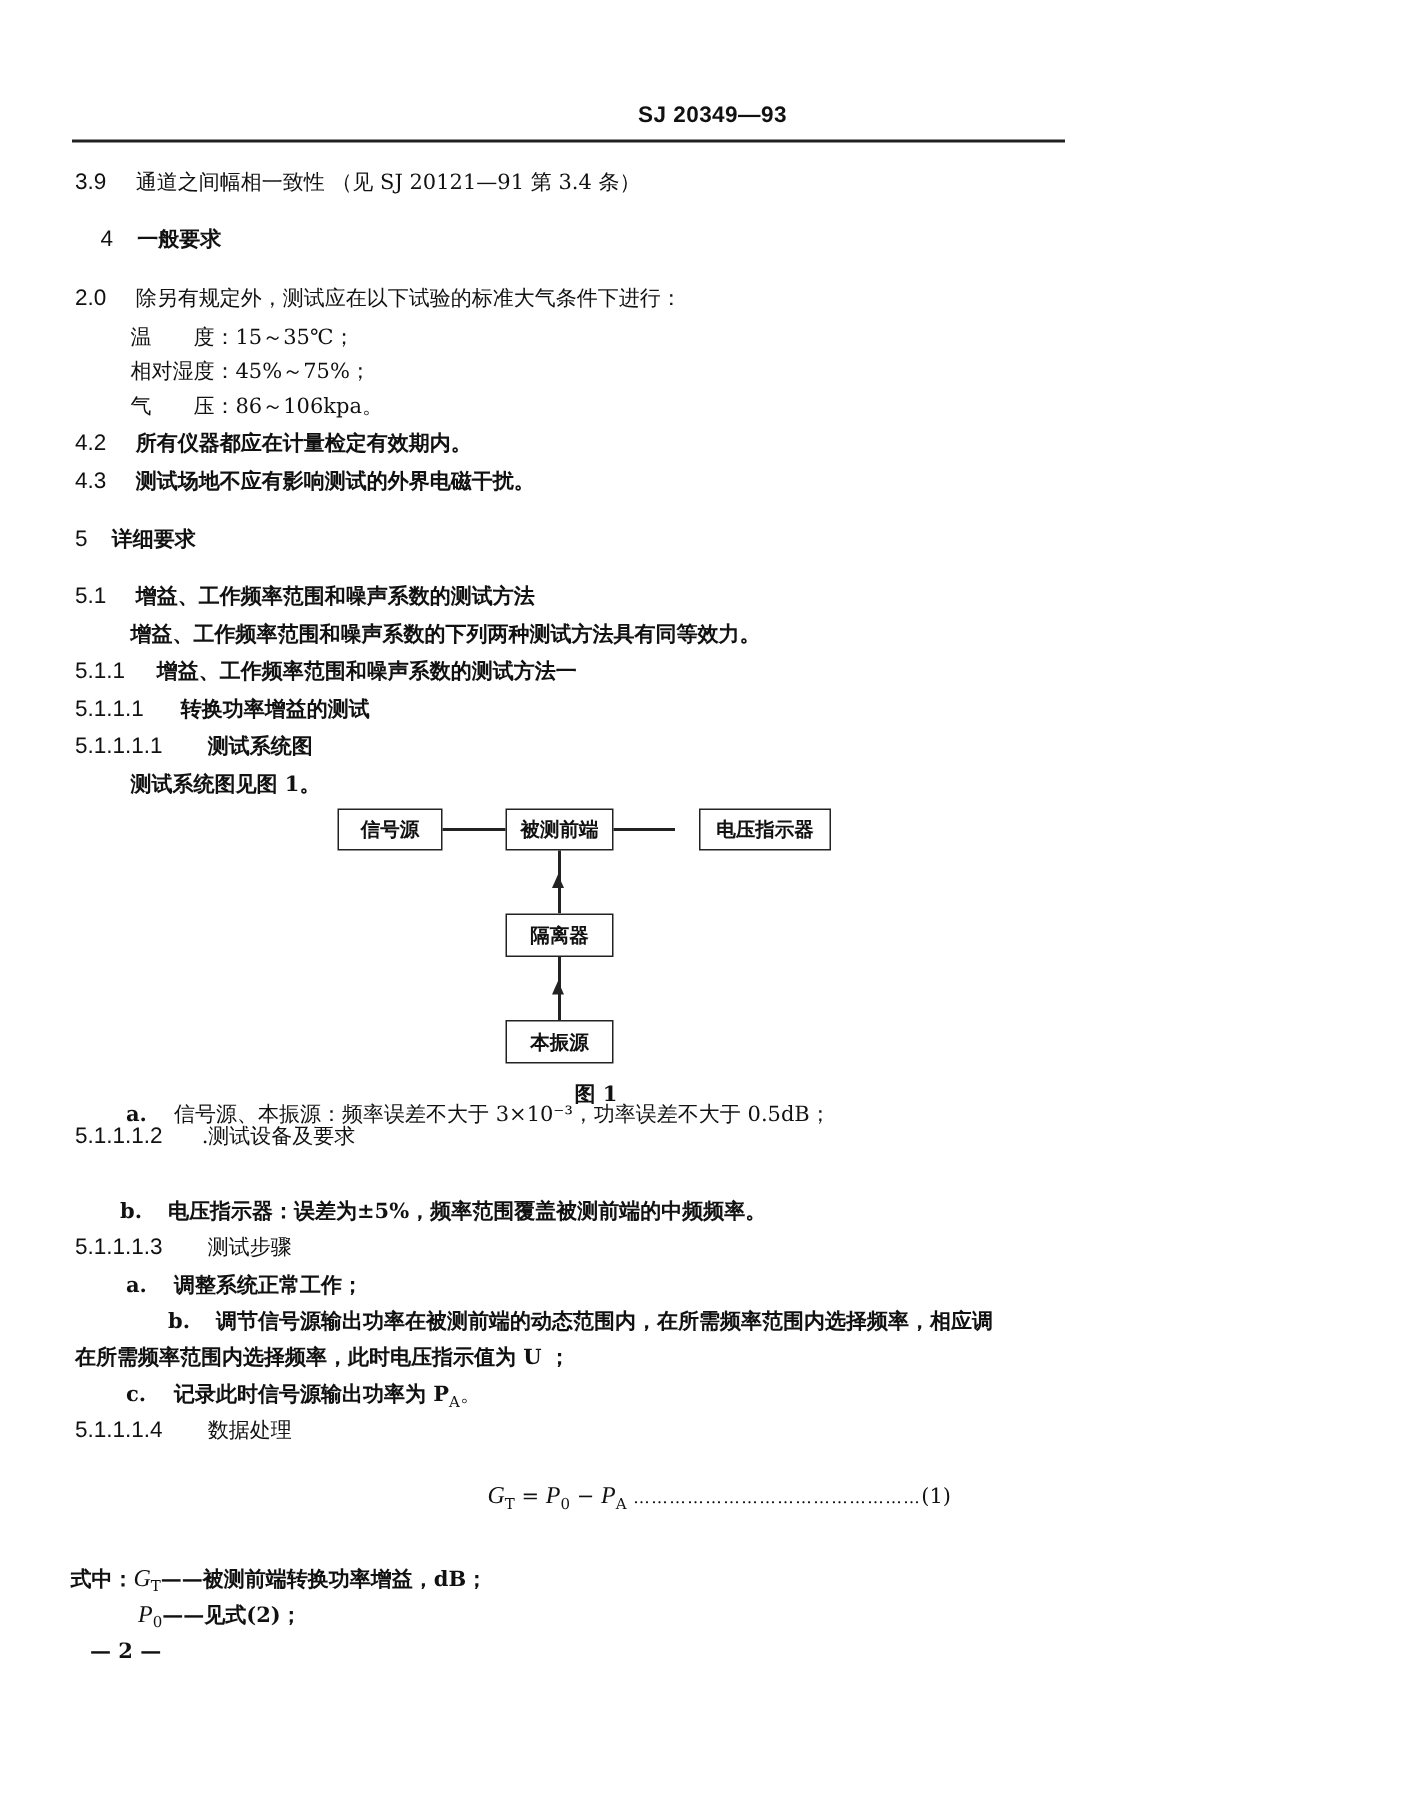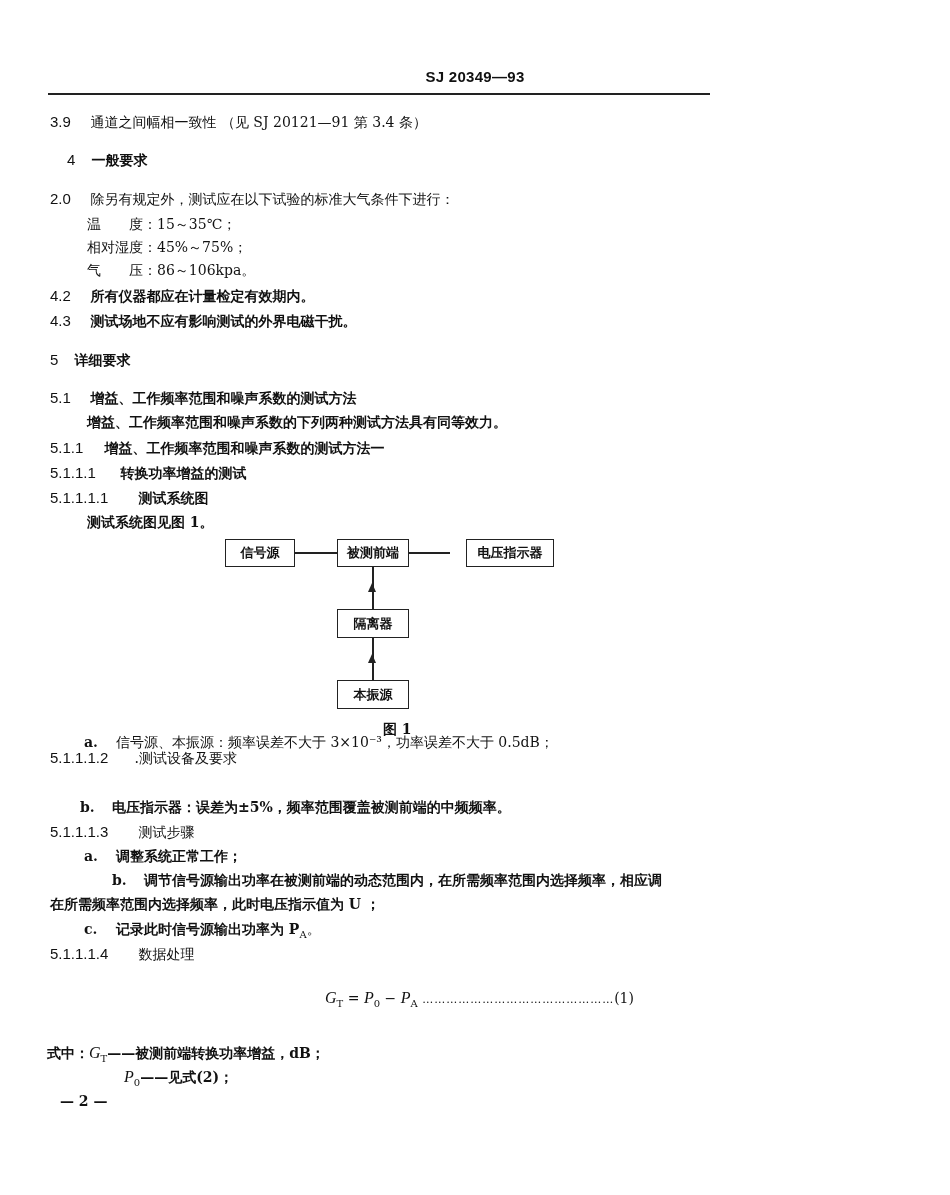--- a/index.html
+++ b/index.html
@@ -139,17 +139,17 @@
 </div>
 
 <div class="abs" style="left:325px; top:989px;">
   <span class="italic">G</span><sub>T</sub><span> = </span><span class="italic">P</span><sub>0</sub><span> − </span><span class="italic">P</span><sub>A</sub>
   <span class="dots" style="font-size:11px;">…………………………………………</span><span>(1)</span>
 </div>
 
 <div class="abs t" style="left:36px; top:1044px;margin-left:11px;">
   <span class="bold">式中：</span><span class="italic">G</span><sub>T</sub><span class="bold">——被测前端转换功率增益，dB；</span>
 </div>
-<div class="abs t" style="left:92px; top:1068px;margin-left:32px;">
+<div class="abs t" style="left:92px; top:1068px;">
   <span class="italic">P</span><sub>0</sub><span class="bold">——见式(2)；</span>
 </div>
 
 <div class="abs t bold" style="left:60px; top:1093px;">— 2 —</div>
 
 </body></html>

